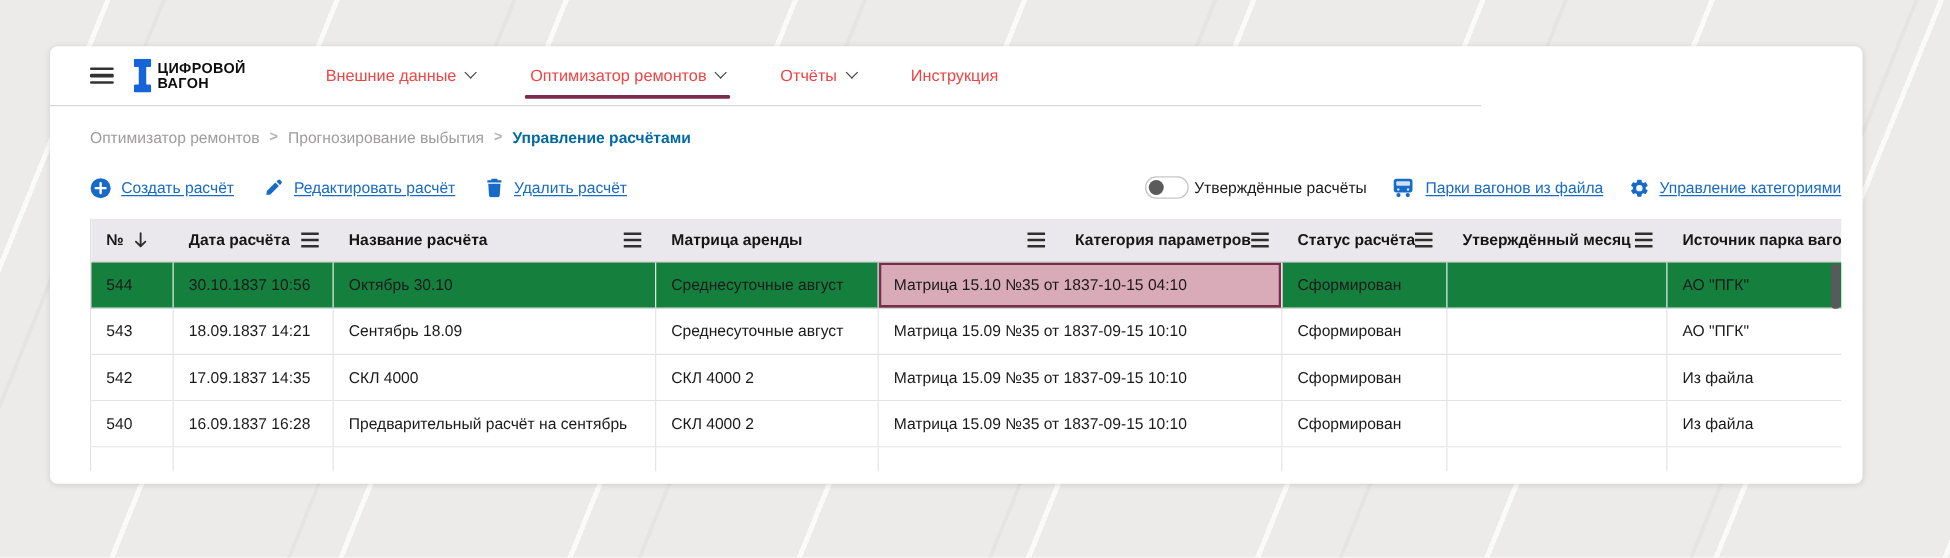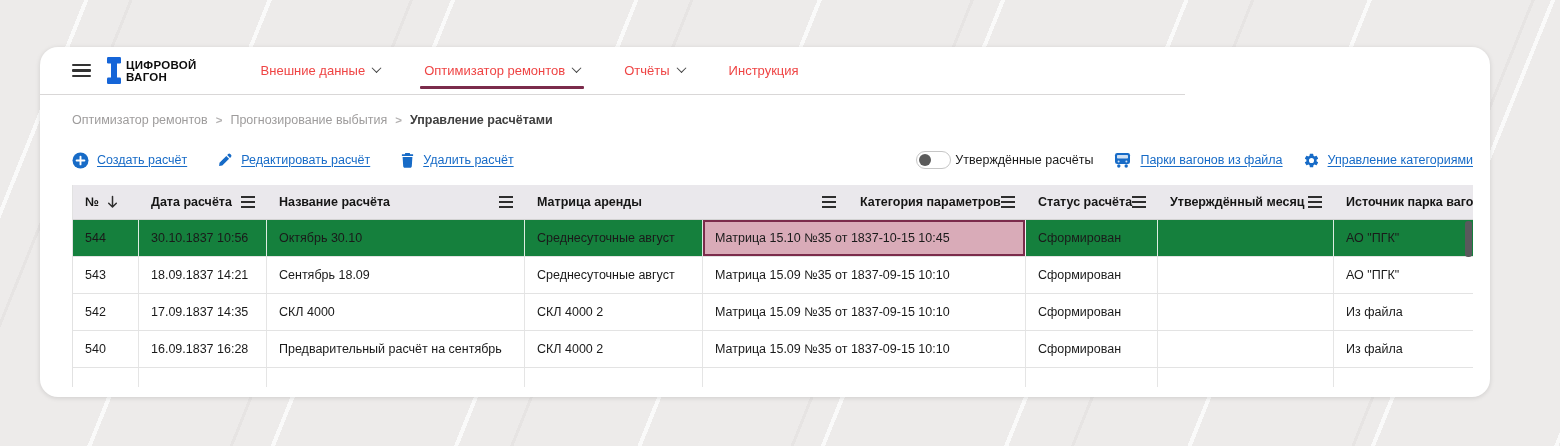--- a/index.html
+++ b/index.html
@@ -12,44 +12,44 @@
         rgba(255,255,255,0) 0px, rgba(255,255,255,0) 78px,
         rgba(255,255,255,0.75) 78px, rgba(255,255,255,0.75) 82px,
         rgba(255,255,255,0) 82px, rgba(255,255,255,0) 170px),
       repeating-linear-gradient(112deg,
         rgba(224,221,220,0) 0px, rgba(224,221,220,0) 120px,
         rgba(224,221,220,0.5) 120px, rgba(224,221,220,0.5) 123px,
         rgba(224,221,220,0) 123px, rgba(224,221,220,0) 260px);
     color:#1a1a1a;
   }
   .card {
-    position:absolute; left:40px; top:47px; width:1450px; height:350px;
-    background:#fff; border-radius:18px; overflow:hidden;
+    position:absolute; left:40px; top:37px; width:1450px; height:350px;
+    background:#fff; border-radius:6px; overflow:hidden;
     box-shadow:0 1px 5px rgba(0,0,0,0.13);
   }
   
   .topbar { display:flex; align-items:center; height:47px; padding-left:32px; }
   .hamburger { display:flex; flex-direction:column; gap:3.5px; width:19px; cursor:pointer; }
   .hamburger i { display:block; height:2.2px; background:#333; border-radius:1px; }
   .logo { display:flex; align-items:center; margin-left:16px; }
   .logo-mark { display:inline-flex; margin-right:5px; }
   .logo-text { font-size:11.5px; font-weight:800; line-height:12px; letter-spacing:0.3px; color:#0d0d0d; }
   .nav { display:flex; margin-left:42px; height:47px; }
   .nav-item { position:relative; display:flex; align-items:center; gap:8px; padding:0 22px; font-size:13px; color:#ef4444; cursor:pointer; white-space:nowrap; }
   .nav-item.active::after { content:""; position:absolute; left:18px; right:18px; bottom:5px; height:3px; background:#7b2b4b; border-radius:1px; }
   .chev { width:7px; height:7px; border-right:1.6px solid #444; border-bottom:1.6px solid #444; transform:rotate(45deg) translate(-1px,-1px); margin-top:-3px; }
   .nav-divider { height:1px; width:1145px; background:#d9d7d7; }
   
   .breadcrumb { margin:18px 0 0 32px; font-size:12.5px; color:#9e9c9c; display:flex; gap:8px; align-items:center; }
   .breadcrumb .sep { color:#b3b1b1; font-weight:700; font-size:11.5px; }
   .breadcrumb .crumb { cursor:pointer; }
-  .breadcrumb .crumb.current { color:#404040; font-weight:700; cursor:default; }
+  .breadcrumb .crumb.current { color:#0369a1; font-weight:700; cursor:default; }
   
   .toolbar { display:flex; align-items:center; margin:24px 17px 0 32px; }
-  .tool-left { display:flex; align-items:flex-start; gap:30px; }
+  .tool-left { display:flex; align-items:flex-start; gap:24px; }
   .tool-right { display:flex; align-items:center; gap:20px; margin-left:auto; }
   .action-link { display:flex; align-items:center; gap:8px; color:#176bc7; font-size:12.5px; cursor:pointer; white-space:nowrap; }
   .action-link .lbl { text-decoration:underline; text-underline-offset:2px; }
   .toggle-wrap { display:flex; align-items:center; gap:4px; }
   .toggle { width:35px; height:18px; background:#fff; border:1.5px solid #c6c6c6; border-radius:10px; position:relative; cursor:pointer; }
   .toggle .knob { position:absolute; left:2px; top:1.5px; width:12px; height:12px; border-radius:50%; background:#5b5b5b; }
   .toggle-label { font-size:12.5px; color:#1a1a1a; white-space:nowrap; }
   
   .table { position:relative; margin:16px 0 0 32px; width:1401px; height:202px; overflow:hidden; border-left:1px solid #e2e2e2; }
   .t-inner { width:1421px; }
@@ -242,21 +242,21 @@
           </div>
           <div class="th col-7">
             <span>Источник парка вагонов</span>
           </div>
         </div>
         <div class="row selected">
           <div class="td col-0">544</div>
           <div class="td col-1">30.10.1837 10:56</div>
           <div class="td col-2">Октябрь 30.10</div>
           <div class="td col-3">Среднесуточные август</div>
-          <div class="td col-4 focused">Матрица 15.10 №35 от 1837-10-15 10:45</div>
+          <div class="td col-4 focused">Матрица 15.10 №35 от 1837-10-15 04:10</div>
           <div class="td col-5">Сформирован</div>
           <div class="td col-6"></div>
           <div class="td col-7">АО "ПГК"</div>
         </div>
         <div class="row">
           <div class="td col-0">543</div>
           <div class="td col-1">18.09.1837 14:21</div>
           <div class="td col-2">Сентябрь 18.09</div>
           <div class="td col-3">Среднесуточные август</div>
           <div class="td col-4">Матрица 15.09 №35 от 1837-09-15 10:10</div>

